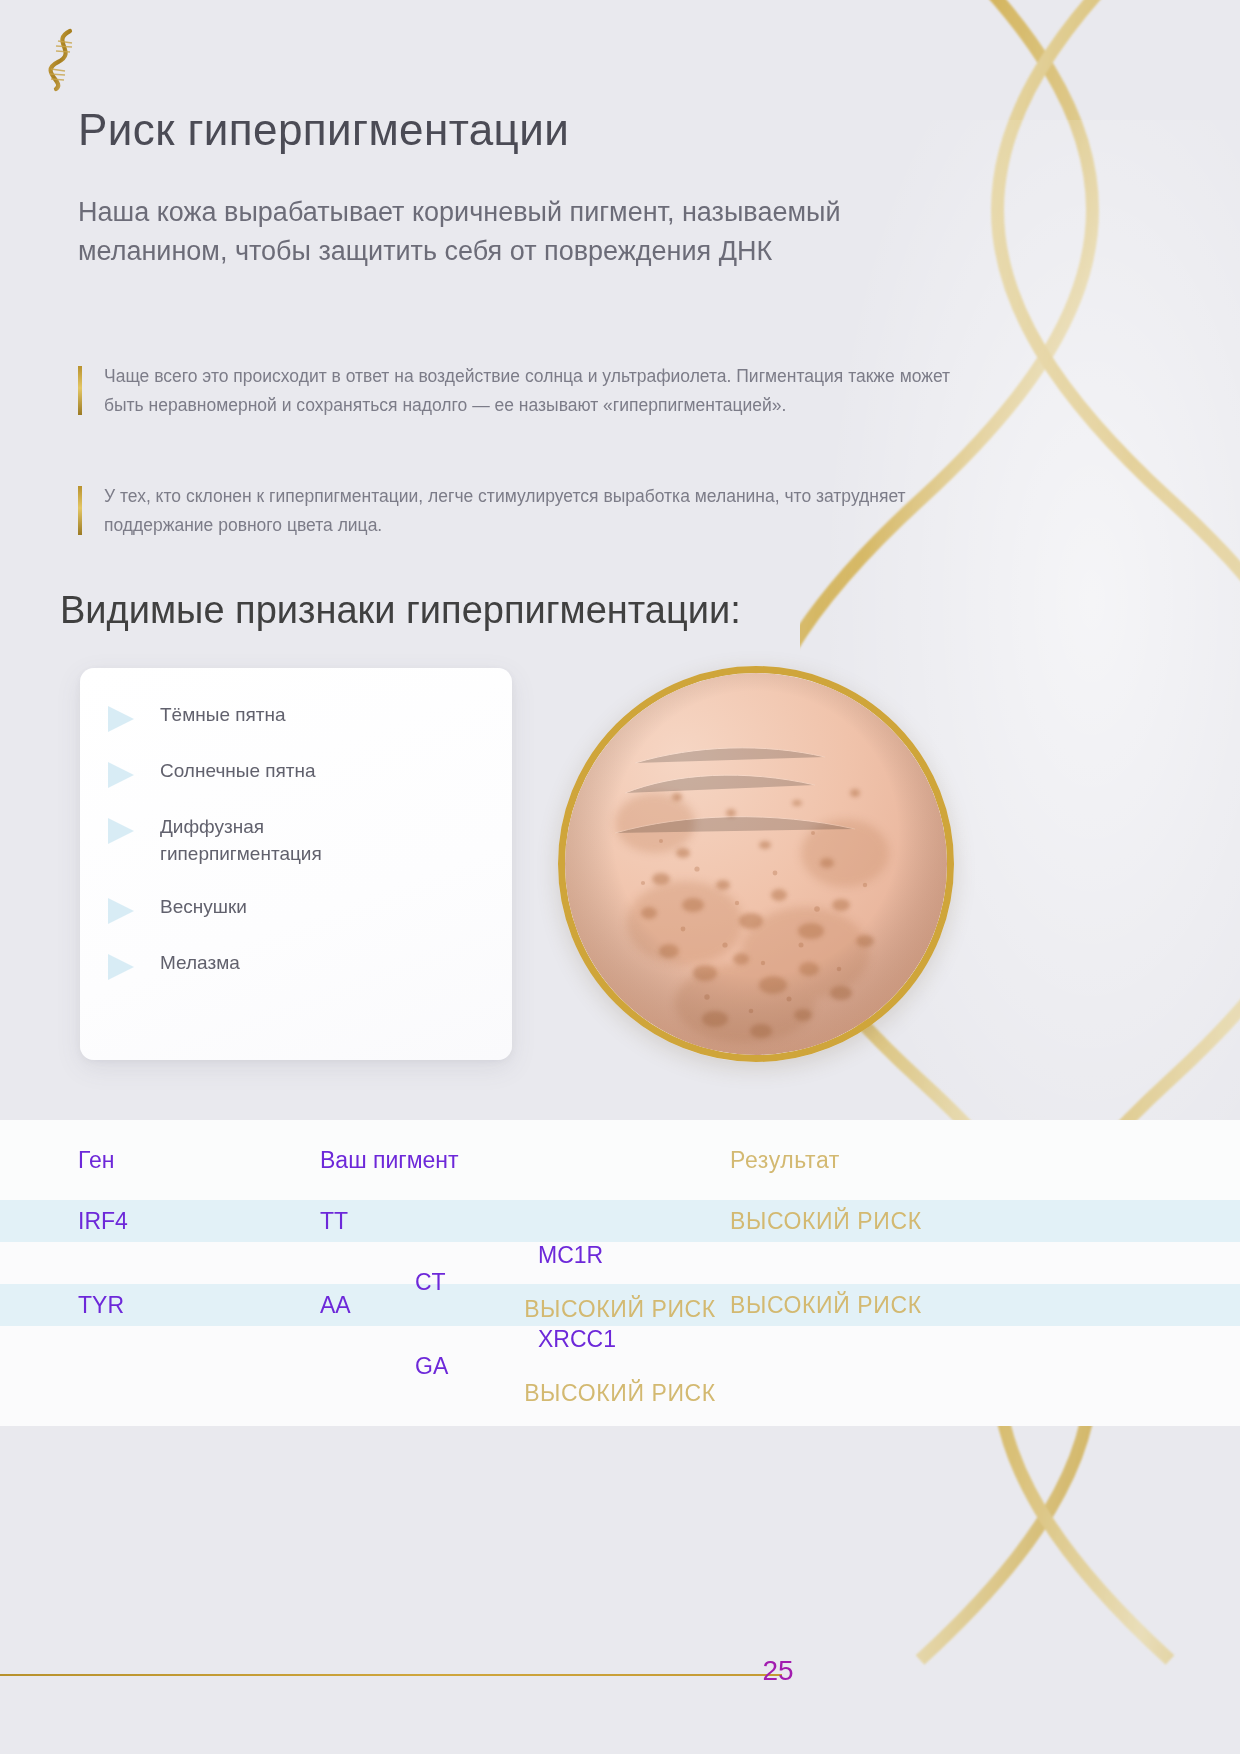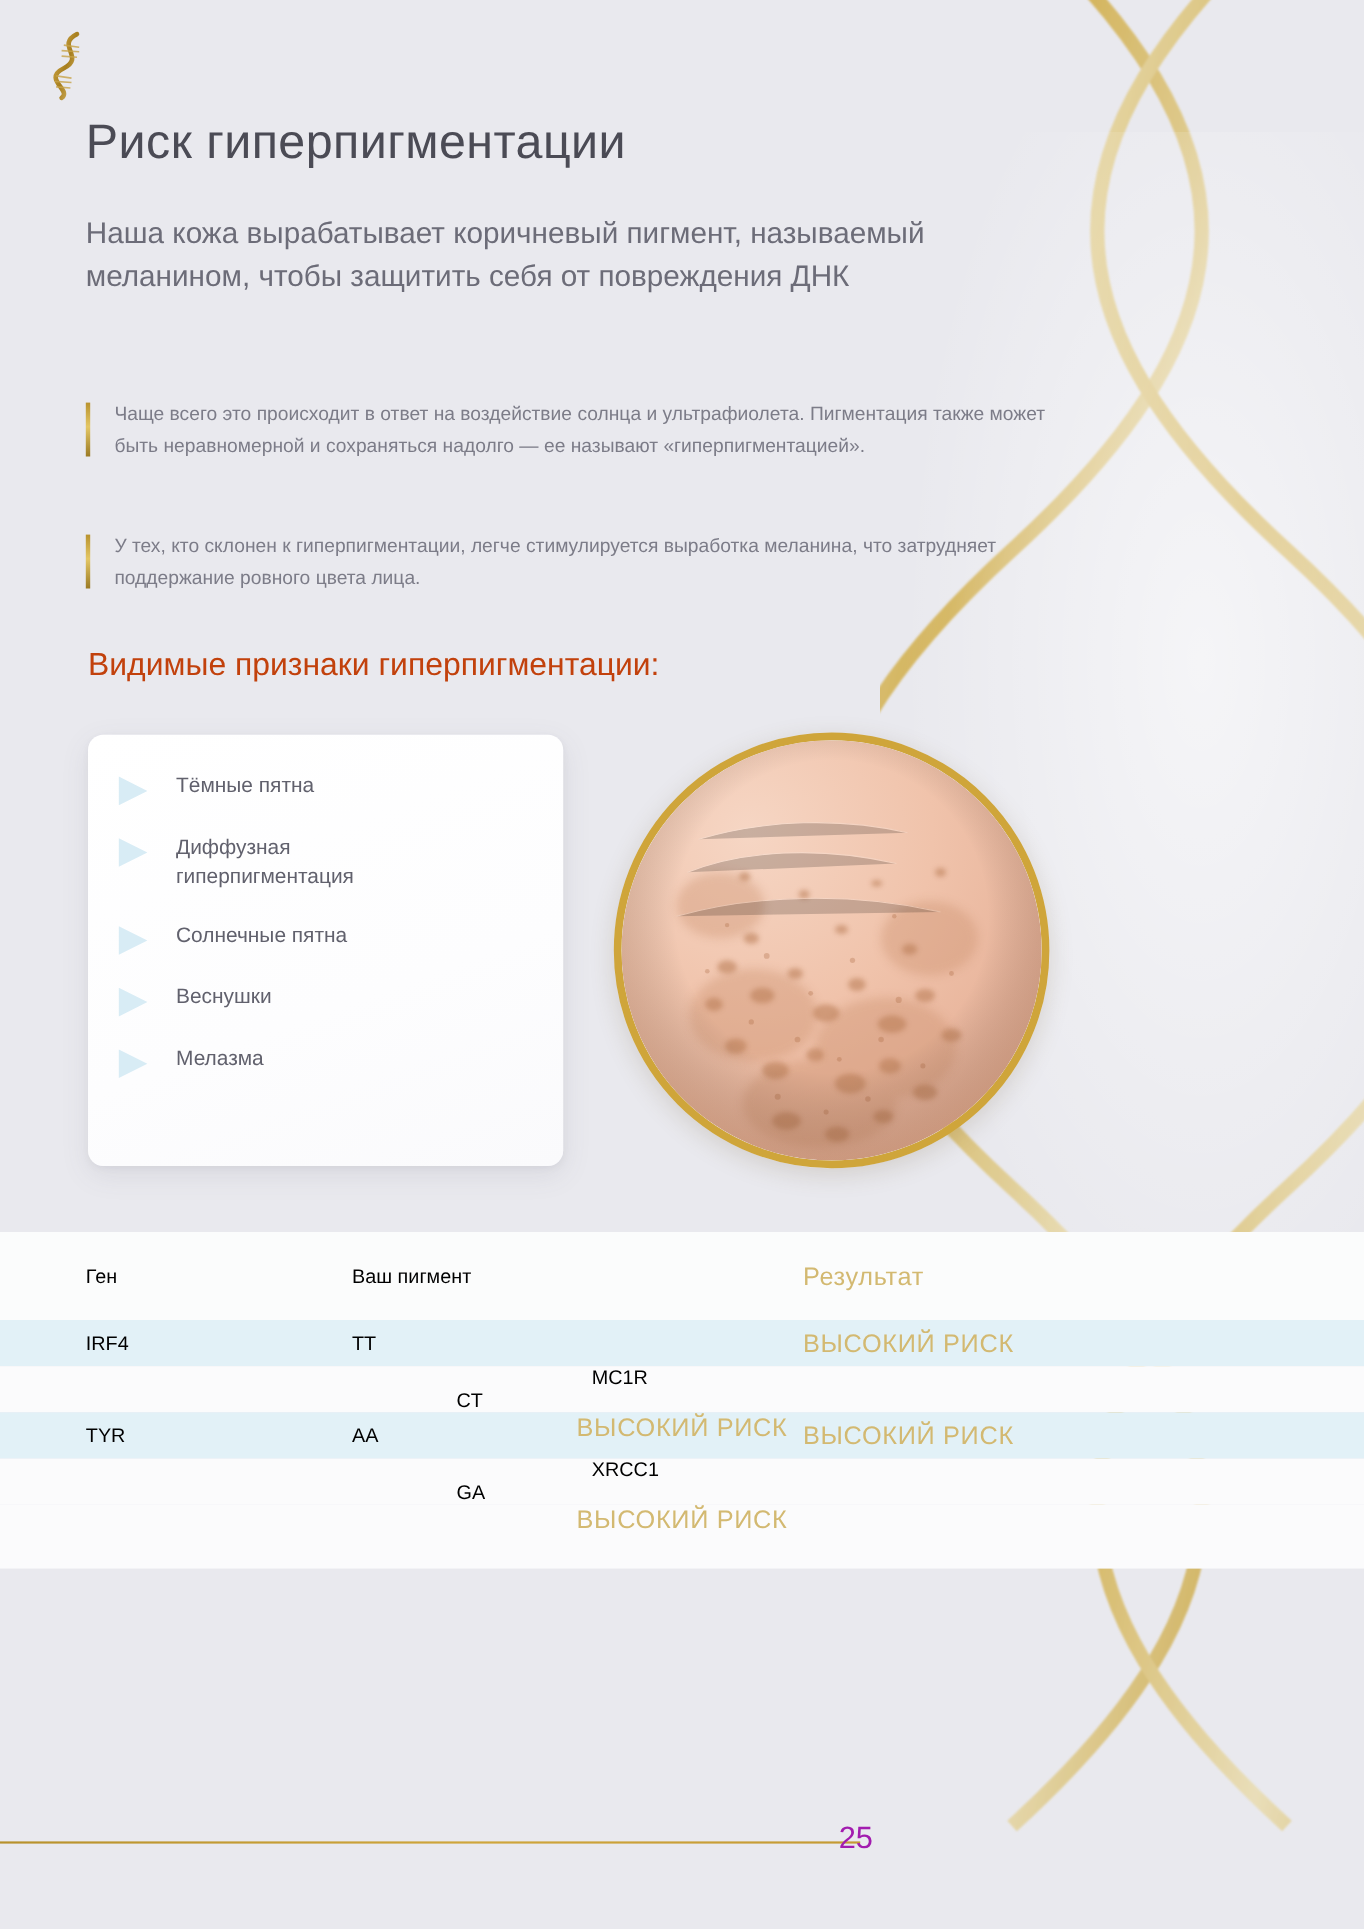--- a/index.html
+++ b/index.html
@@ -64,22 +64,22 @@
     content:"";
     position:absolute; left:0; top:4px; bottom:4px;
     width:4px;
     background:linear-gradient(180deg,#b8922e 0%,#e4c765 45%,#9b7a24 100%);
   }
   #quote-1 { top:362px; width:900px; }
   #quote-2 { top:482px; width:880px; }
 
   
   .section-heading {
-    position:absolute; left:80px; top:589px;
-    font-size:29px; font-weight:300; color:#c2410c;
+    position:absolute; left:60px; top:589px;
+    font-size:38px; font-weight:300; color:#404040;
     white-space:nowrap;
   }
 
   
   .signs-card {
     position:absolute; left:80px; top:668px;
     width:432px; height:392px;
     background:linear-gradient(160deg,#ffffff 0%,#fdfdfe 60%,#fafafc 100%);
     border-radius:14px;
     box-shadow:0 8px 26px rgba(90,90,110,0.10), 0 2px 6px rgba(90,90,110,0.06);
@@ -130,21 +130,21 @@
   .t-row.odd  { background:#e2f1f7; }
   .t-row.even { background:#fbfbfc;flex-direction:column; }
   .t-end { height:58px; background:#fbfbfc; }
   .c1 { width:320px; padding-left:78px; }
   .c2 { width:410px; }
   .c3 { flex:1; }
   .t-head .c1, .t-head .c2, .t-head .c3 {
     font-size:30px; font-weight:300; color:#4f4f5a;
   }
   .t-row .c1, .t-row .c2 {
-    font-size:18px; font-weight:300; color:#000000;
+    font-size:23px; font-weight:300; color:#6d28d9;
   }
   .t-row .c3 {
     font-size:23px; font-weight:300; color:#d3b971;
     letter-spacing:0.6px;
   }
 
   
   .footer-rule {
     position:absolute; left:0; top:1674px;
     width:782px; height:2px;
@@ -259,25 +259,25 @@
 
   <h2 class="section-heading">Видимые признаки гиперпигментации:</h2>
 
   <div class="signs-card">
     <div class="sign-row">
       <span class="tri"></span>
       <span class="sign-label">Тёмные пятна</span>
     </div>
     <div class="sign-row">
       <span class="tri"></span>
+      <span class="sign-label">Солнечные пятна</span>
+    </div>
+    <div class="sign-row">
+      <span class="tri"></span>
       <span class="sign-label" style="max-width:260px">Диффузная гиперпигментация</span>
-    </div>
-    <div class="sign-row">
-      <span class="tri"></span>
-      <span class="sign-label">Солнечные пятна</span>
     </div>
     <div class="sign-row">
       <span class="tri"></span>
       <span class="sign-label">Веснушки</span>
     </div>
     <div class="sign-row">
       <span class="tri"></span>
       <span class="sign-label">Мелазма</span>
     </div>
   </div>

